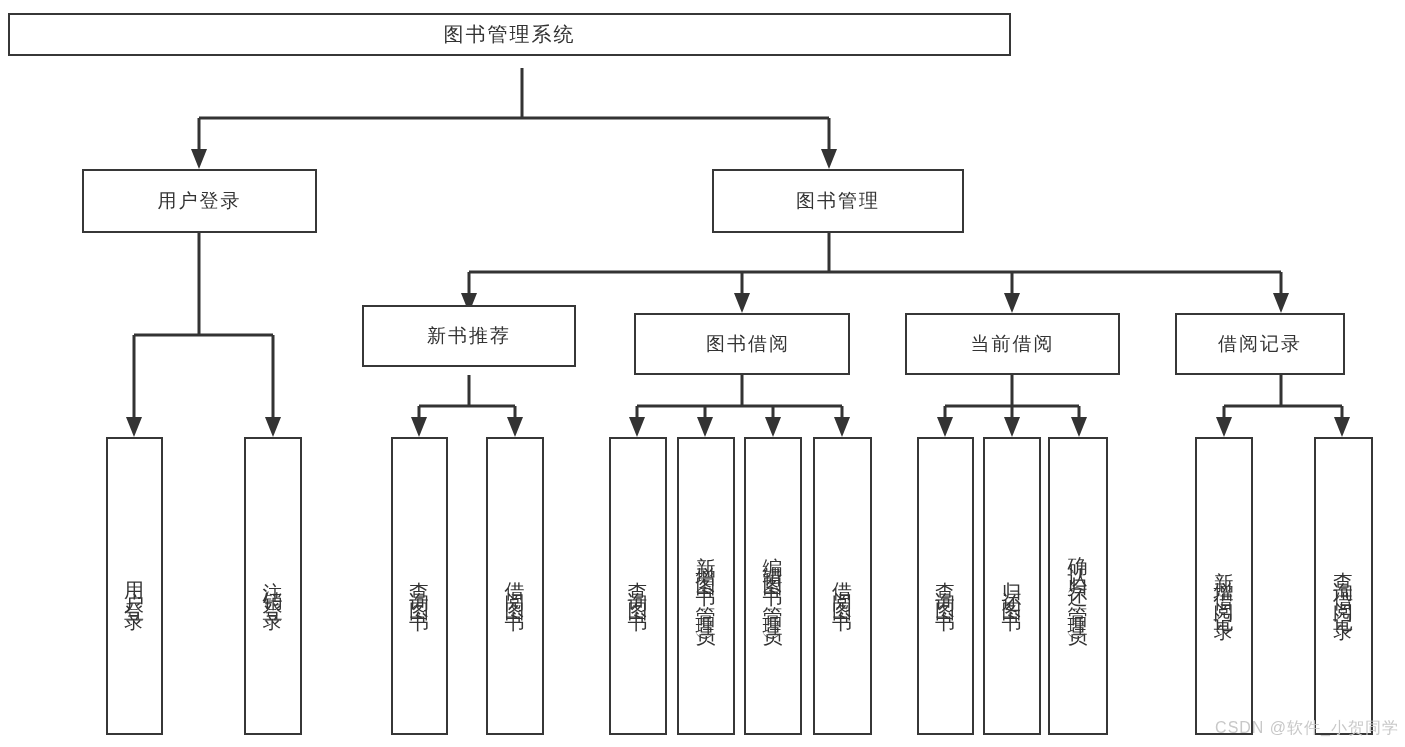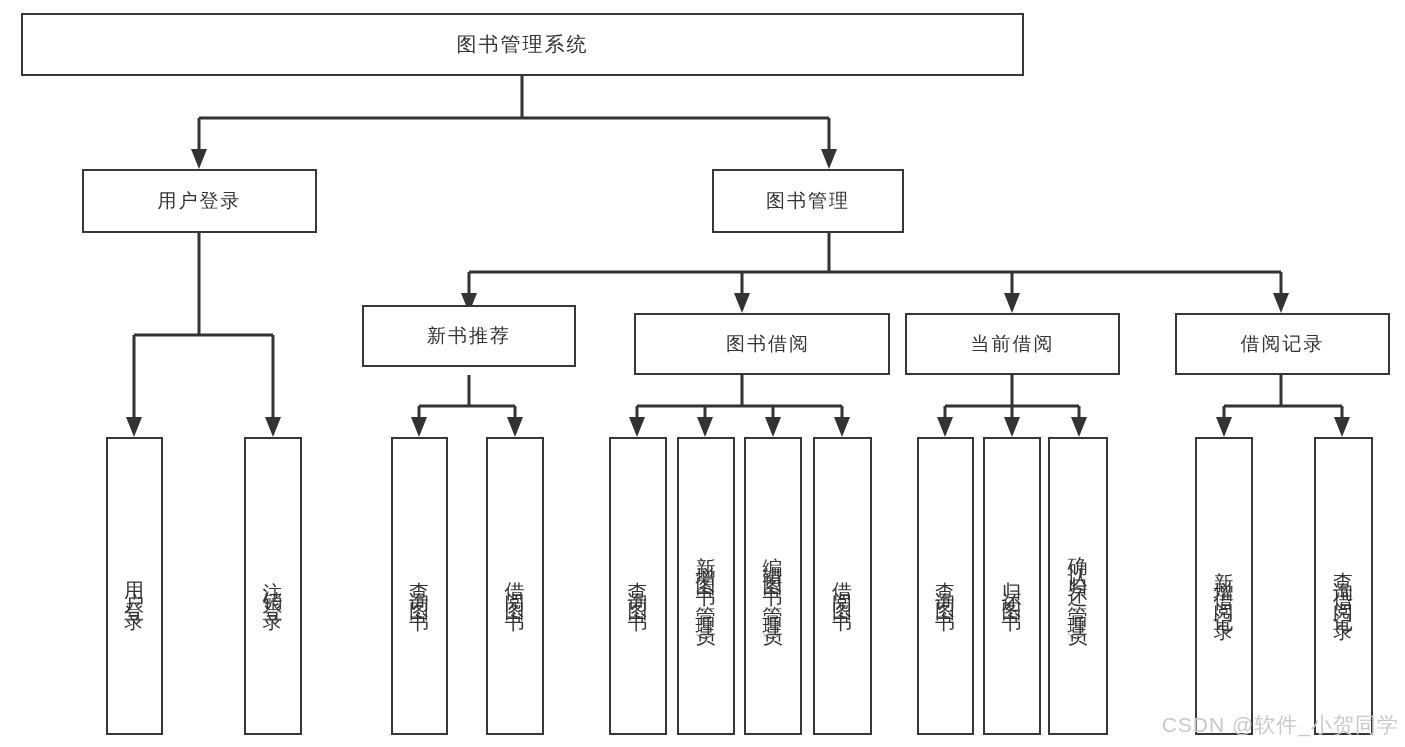--- a/index.html
+++ b/index.html
@@ -44,21 +44,21 @@
     writing-mode: vertical-rl;
     text-orientation: mixed;
     font-size: 20px;
     letter-spacing: 10px;
     line-height: 1;
   }
   .watermark {
     position: absolute;
     right: 6px;
     bottom: 8px;
-    font-size: 21px;
+    font-size: 16px;
     color: #c8c8c8;
     z-index: 5;
     letter-spacing: 1px;
     white-space: nowrap;
   }
 </style>
 </head>
 <body>
 
 <div class="canvas">
@@ -96,41 +96,41 @@
       <polygon points="765,417 781,417 773,437"></polygon>
       <polygon points="834,417 850,417 842,437"></polygon>
       <polygon points="937,417 953,417 945,437"></polygon>
       <polygon points="1004,417 1020,417 1012,437"></polygon>
       <polygon points="1071,417 1087,417 1079,437"></polygon>
       <polygon points="1216,417 1232,417 1224,437"></polygon>
       <polygon points="1334,417 1350,417 1342,437"></polygon>
     </g>
   </svg>
 
-  <div class="node hbox root-box" style="left:21px; top:13px; width:1003px; height:63px;">
+  <div class="node hbox root-box" style="left:8px; top:13px; width:1003px; height:43px;">
     <span>图书管理系统</span>
   </div>
 
   <div class="node hbox" style="left:82px; top:169px; width:235px; height:64px;">
     <span>用户登录</span>
   </div>
-  <div class="node hbox" style="left:712px; top:169px; width:192px; height:64px;">
+  <div class="node hbox" style="left:712px; top:169px; width:252px; height:64px;">
     <span>图书管理</span>
   </div>
 
   <div class="node hbox" style="left:362px; top:305px; width:214px; height:62px;">
     <span>新书推荐</span>
   </div>
-  <div class="node hbox" style="left:634px; top:313px; width:256px; height:62px;padding-left:12px;">
+  <div class="node hbox" style="left:634px; top:313px; width:216px; height:62px;padding-left:12px;">
     <span>图书借阅</span>
   </div>
   <div class="node hbox" style="left:905px; top:313px; width:215px; height:62px;align-items:center;">
     <span>当前借阅</span>
   </div>
-  <div class="node hbox" style="left:1175px; top:313px; width:215px; height:62px;">
+  <div class="node hbox" style="left:1175px; top:313px; width:170px; height:62px;">
     <span>借阅记录</span>
   </div>
 
   <div class="node vbox" style="left:106px; top:437px; width:57px; height:298px;">
     <span>用户登录</span>
   </div>
   <div class="node vbox" style="left:244px; top:437px; width:58px; height:298px;">
     <span>注销登录</span>
   </div>
 

